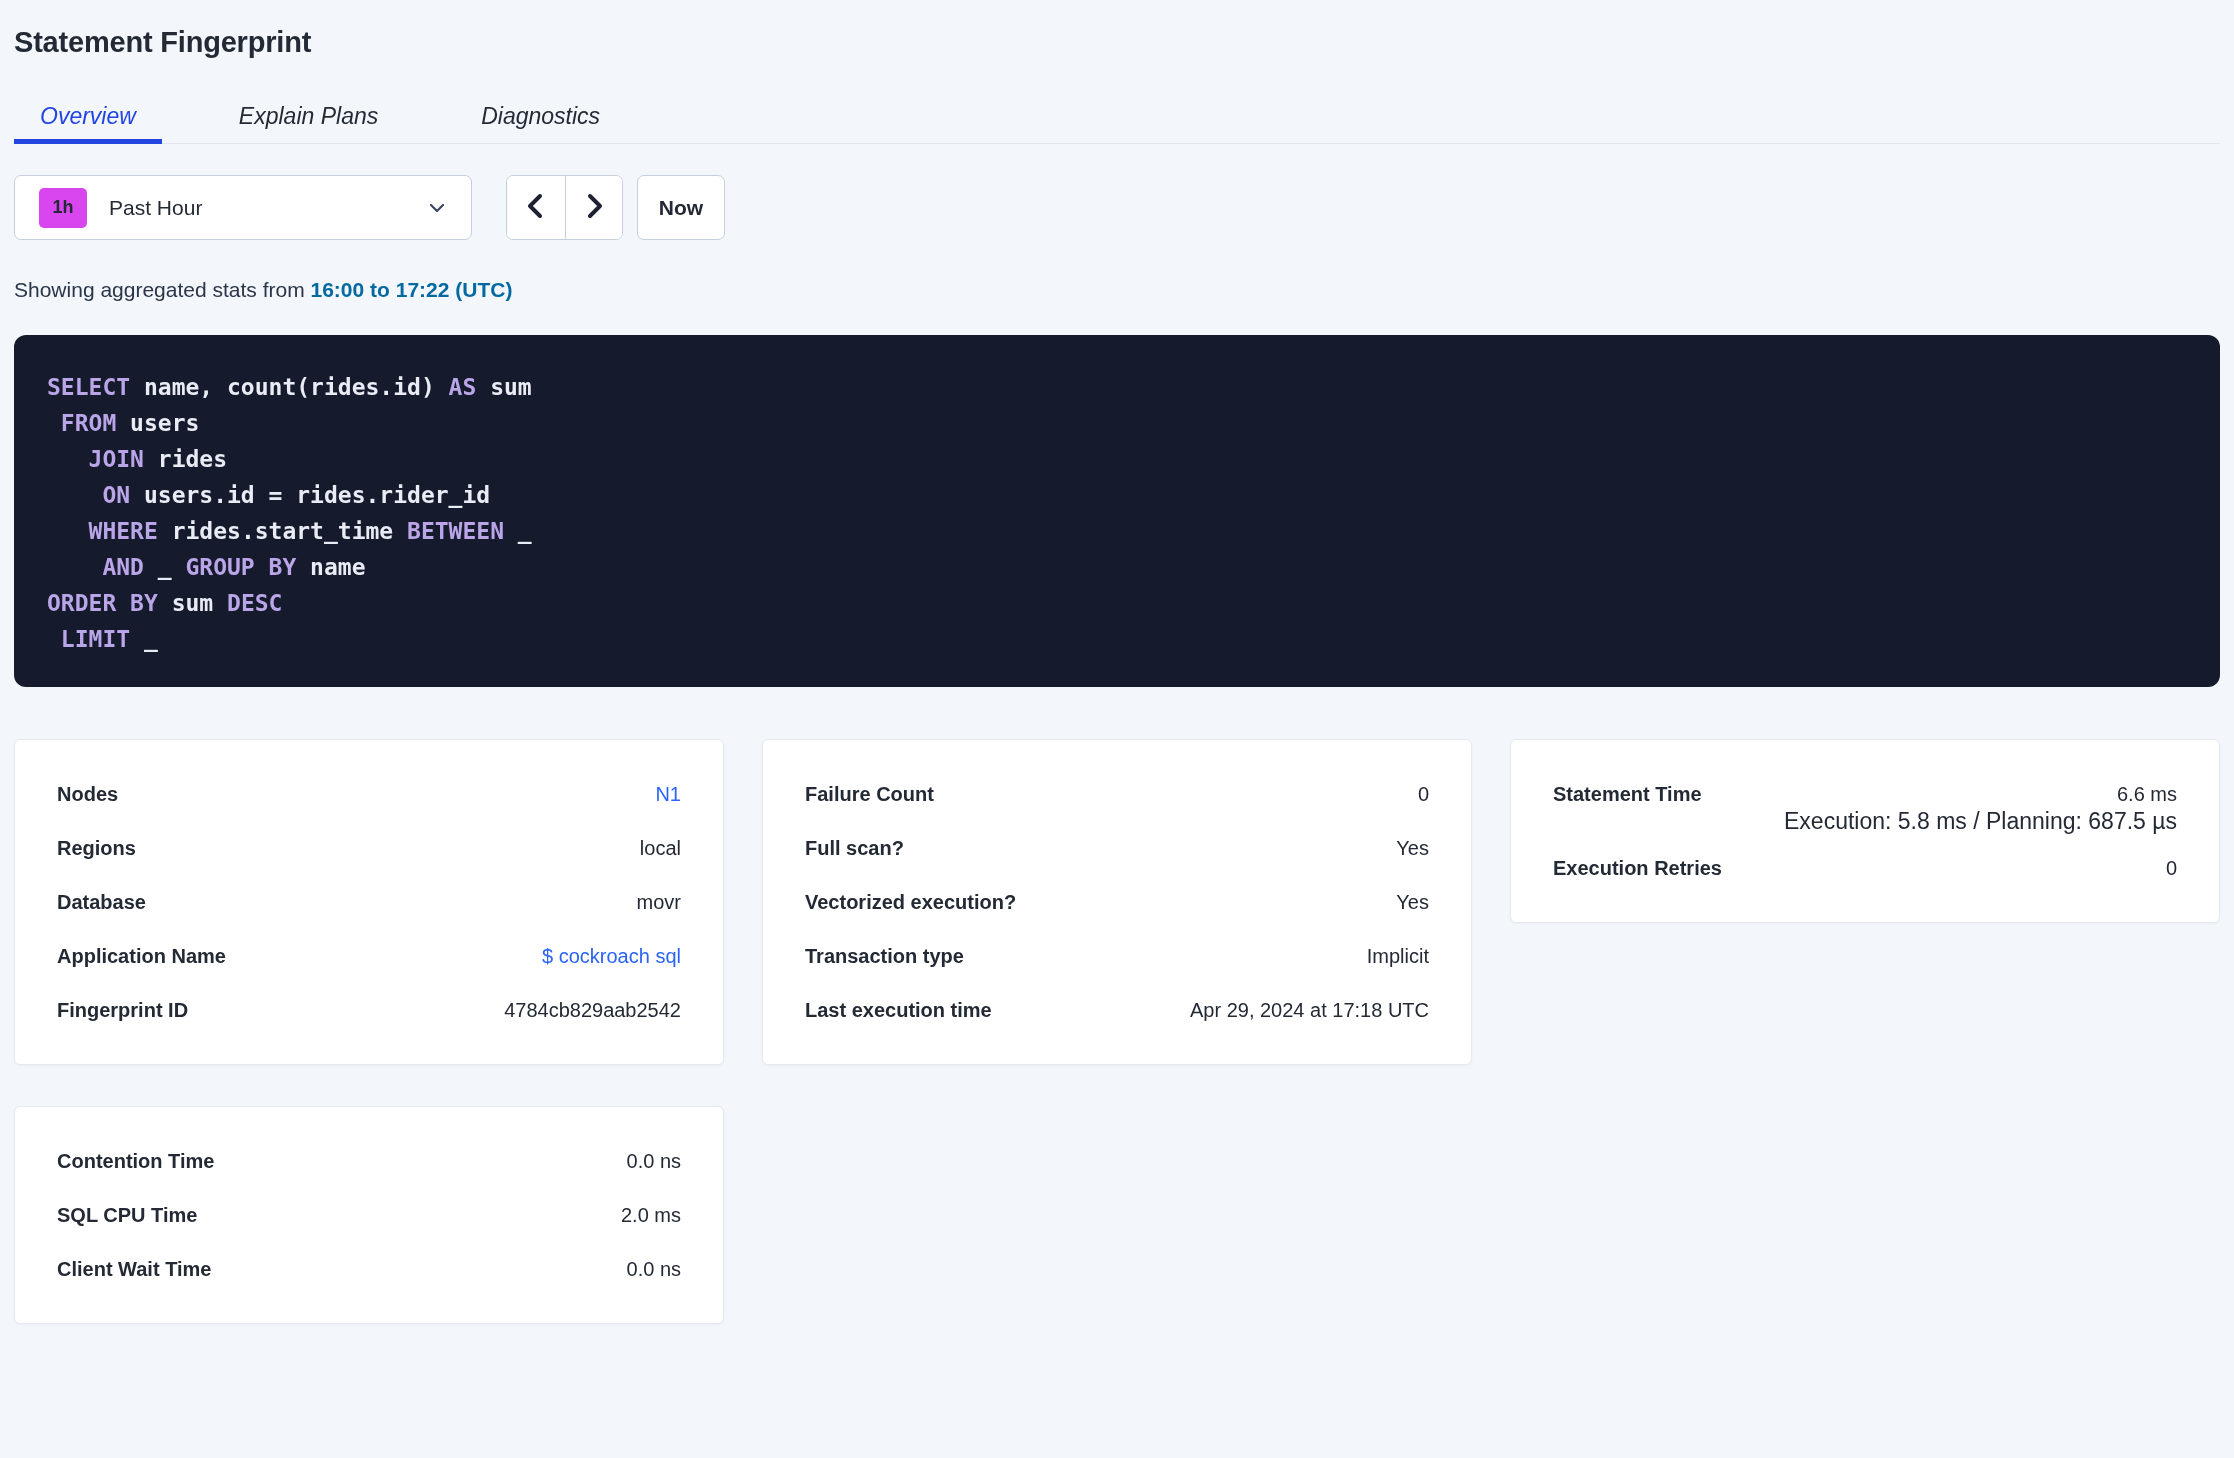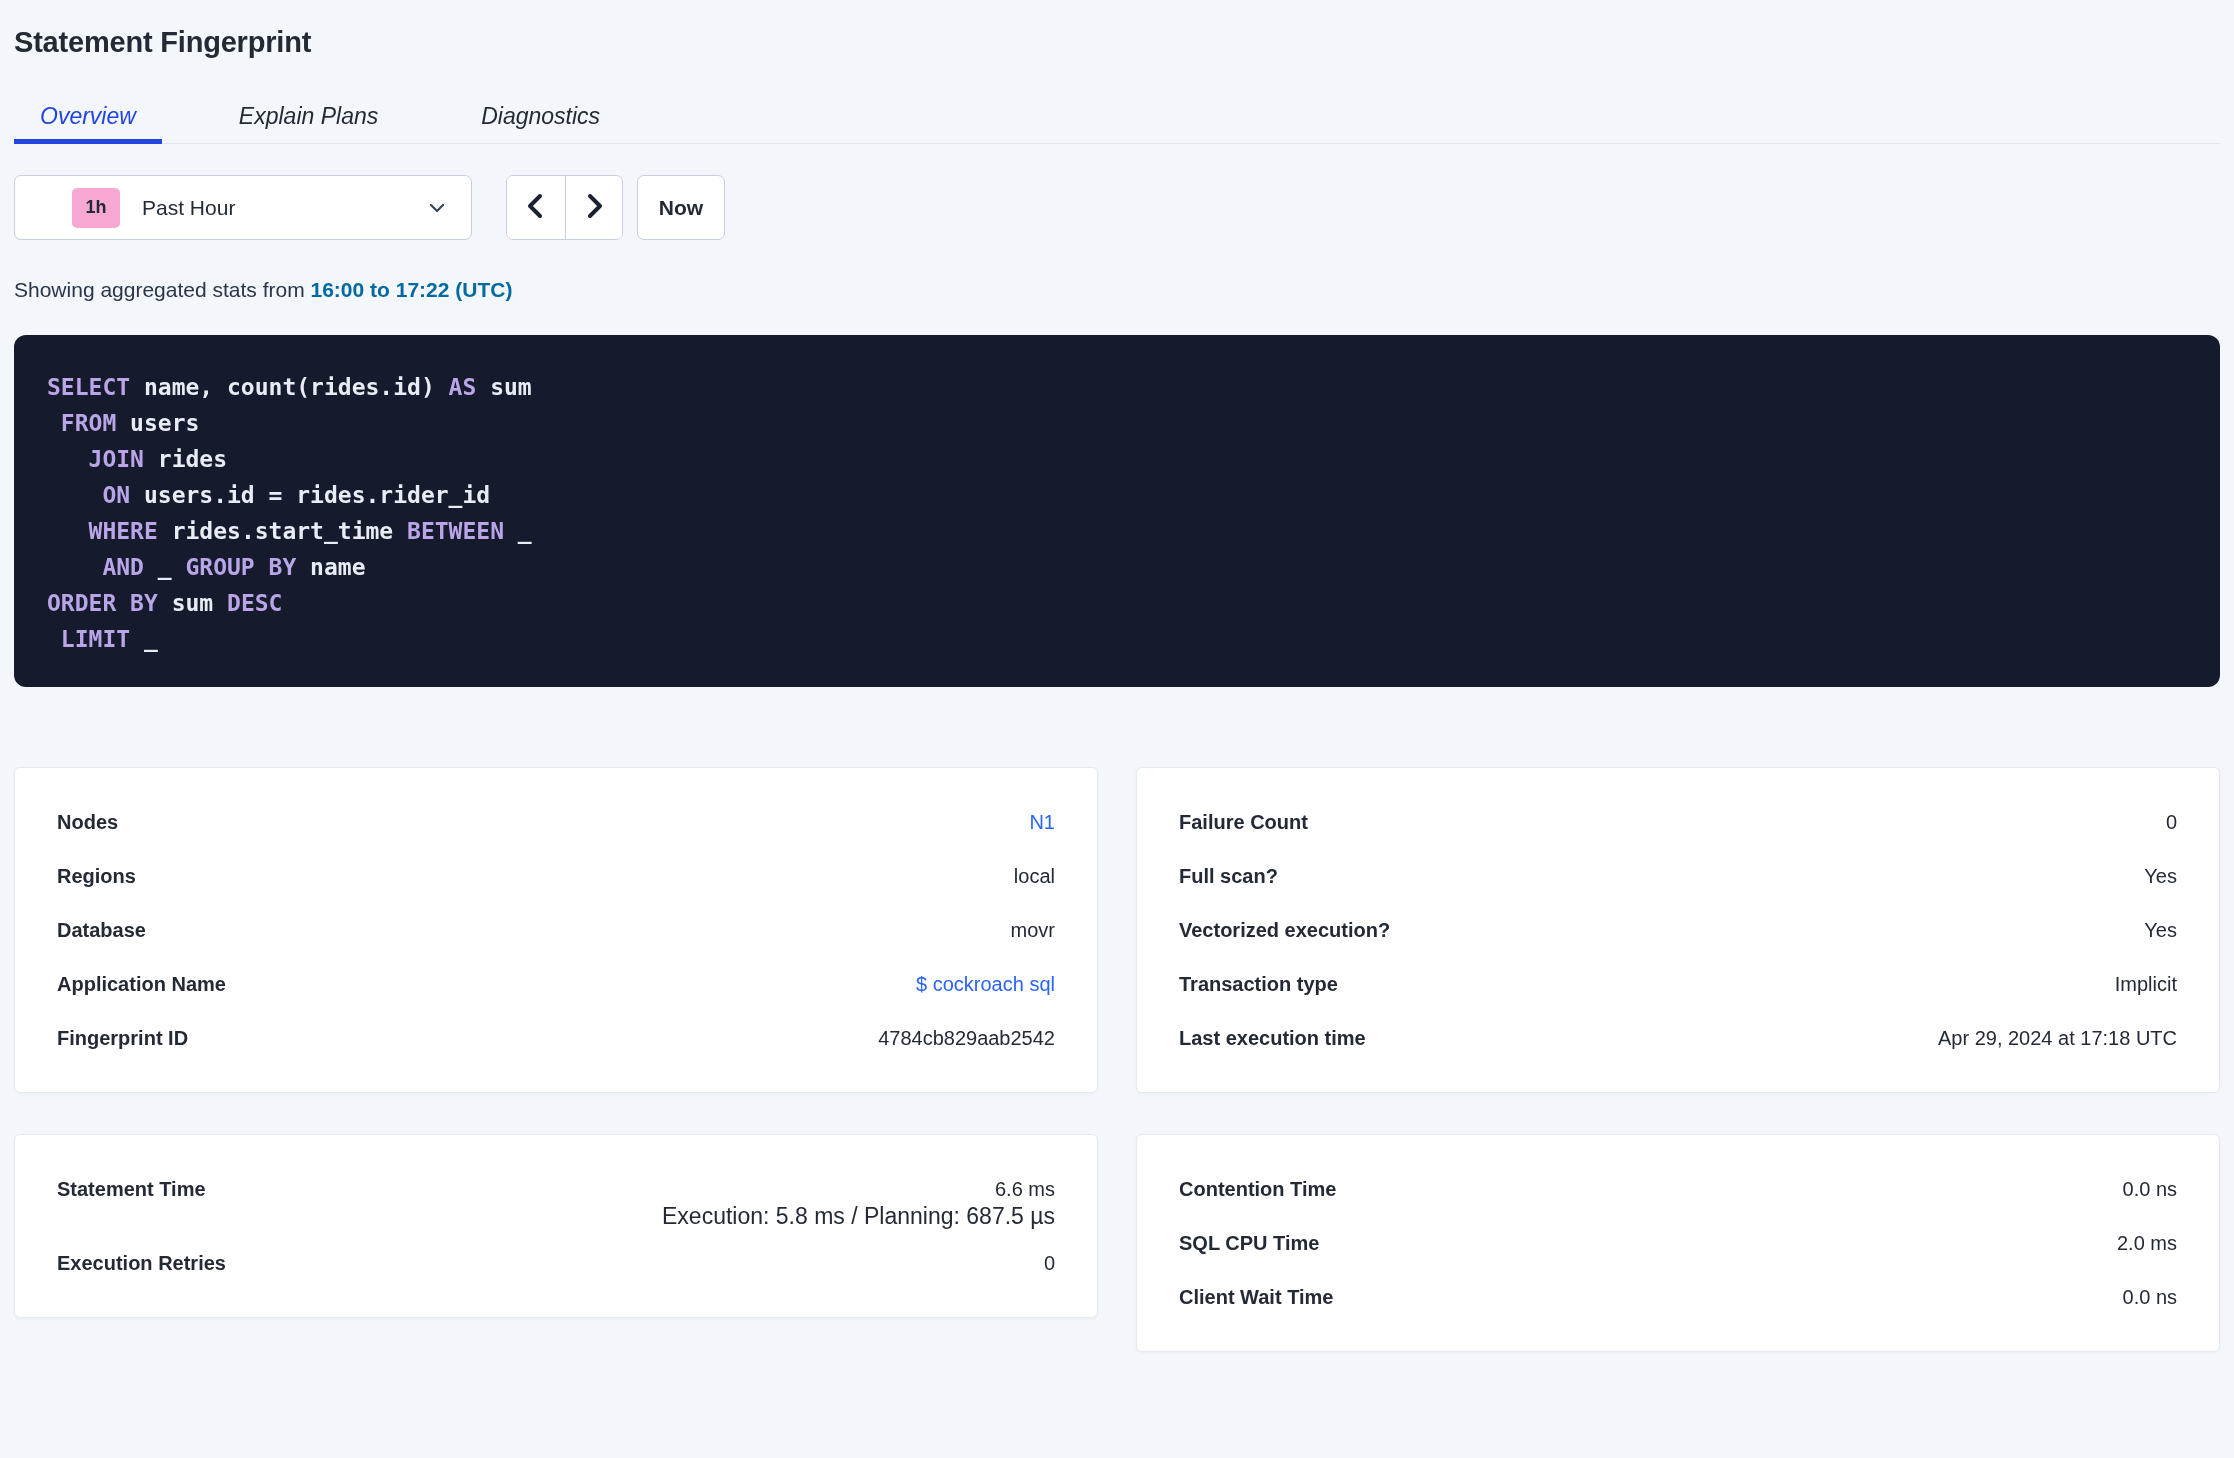--- a/index.html
+++ b/index.html
@@ -49,25 +49,24 @@
     border: 1px solid #c7cede;
     border-radius: 7px;
     height: 65px;
     display: flex; align-items: center;
     color: #242a35;
     font-family: "Liberation Sans", sans-serif;
   }
   .range-select { width: 458px; padding: 0 24px; cursor: pointer; }
   .range-badge {
     width: 48px; height: 40px; border-radius: 5px;
-    background: #f9a8d4;
+    background: #d946ef;
     display: flex; align-items: center; justify-content: center;
     font-size: 18px; font-weight: 700;
     margin-right: 22px;
-    margin-left: 33px;
   }
   .range-label { font-size: 21px; }
   .range-caret { margin-left: auto; display: flex; }
   .pager { margin-left: 34px; width: 117px; padding: 0; overflow: hidden; }
   .pager-btn {
     width: 58px; height: 100%;
     display: flex; align-items: center; justify-content: center;
     background: #fff; border: none; cursor: pointer; padding: 0;
   }
   .pager-btn + .pager-btn { border-left: 1px solid #c7cede; }
@@ -91,23 +90,23 @@
     font-family: "DejaVu Sans Mono", monospace;
     font-size: 23px; font-weight: 700;
     line-height: 36px;
   }
   .sql-line { white-space: pre; }
   .tok-k { color: #b9a5e8; }
   .tok-p { color: #e9ecf5; }
 
   
   .cards-grid {
-    margin-top: 80px;
+    margin-top: 52px;
     display: grid;
-    grid-template-columns: 1fr 1fr;
+    grid-template-columns: 1fr 1fr 1fr;
     column-gap: 38px; row-gap: 41px;
     align-items: start;
   }
   .card {
     background: #fff;
     border: 1px solid #e5e9f0;
     border-radius: 6px;
     padding: 27px 0;
     box-shadow: 0 1px 3px rgba(30, 42, 72, 0.04);
   }

